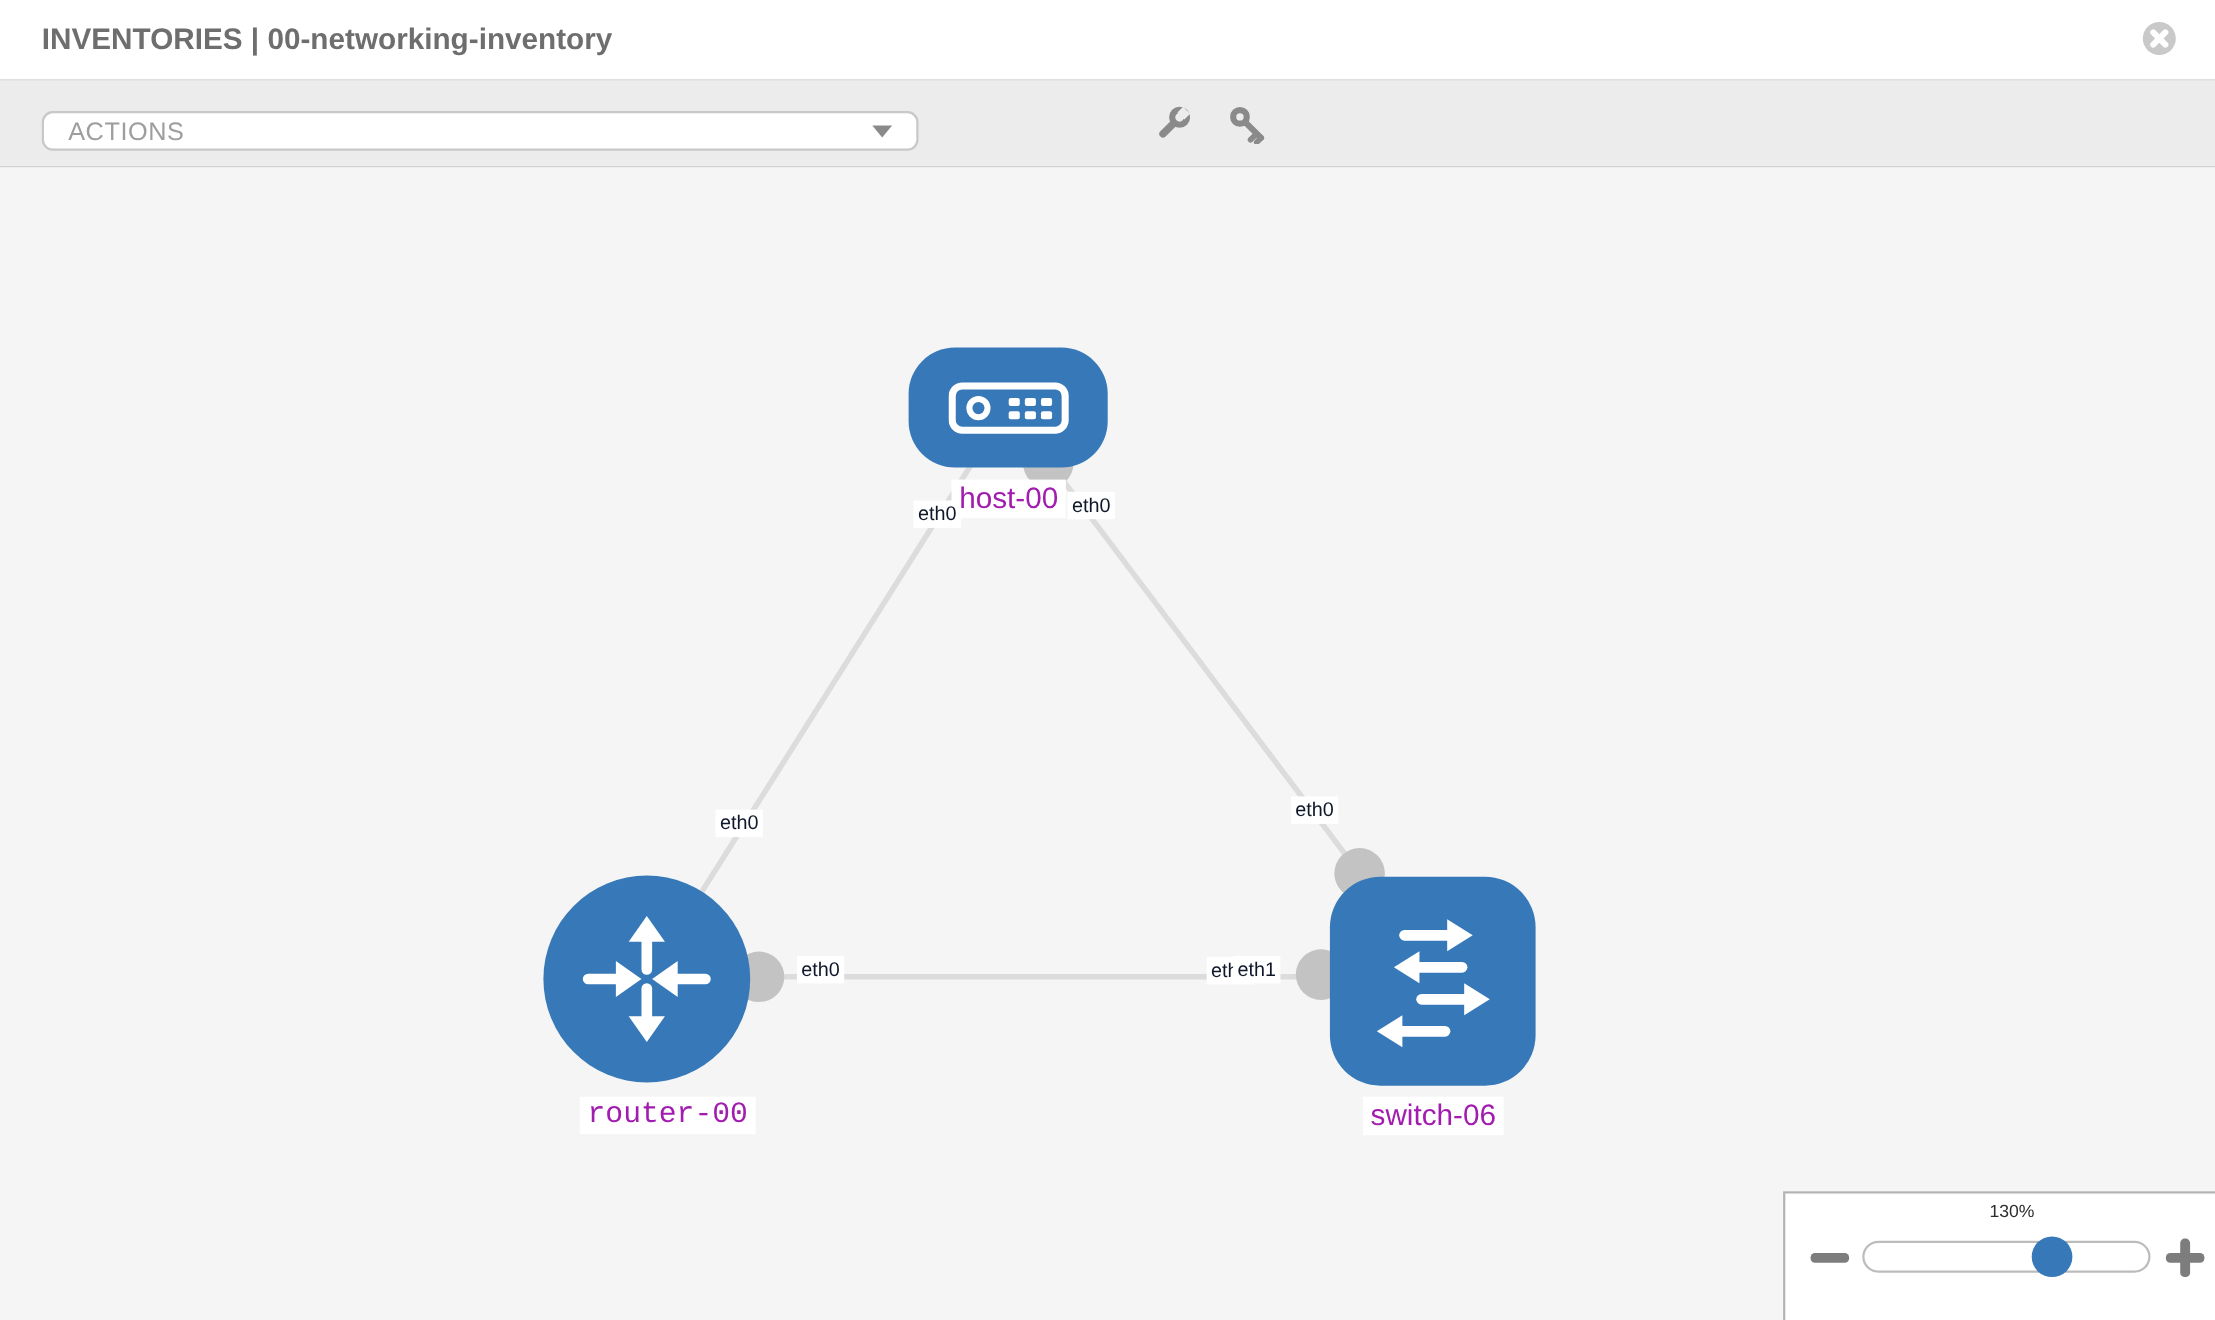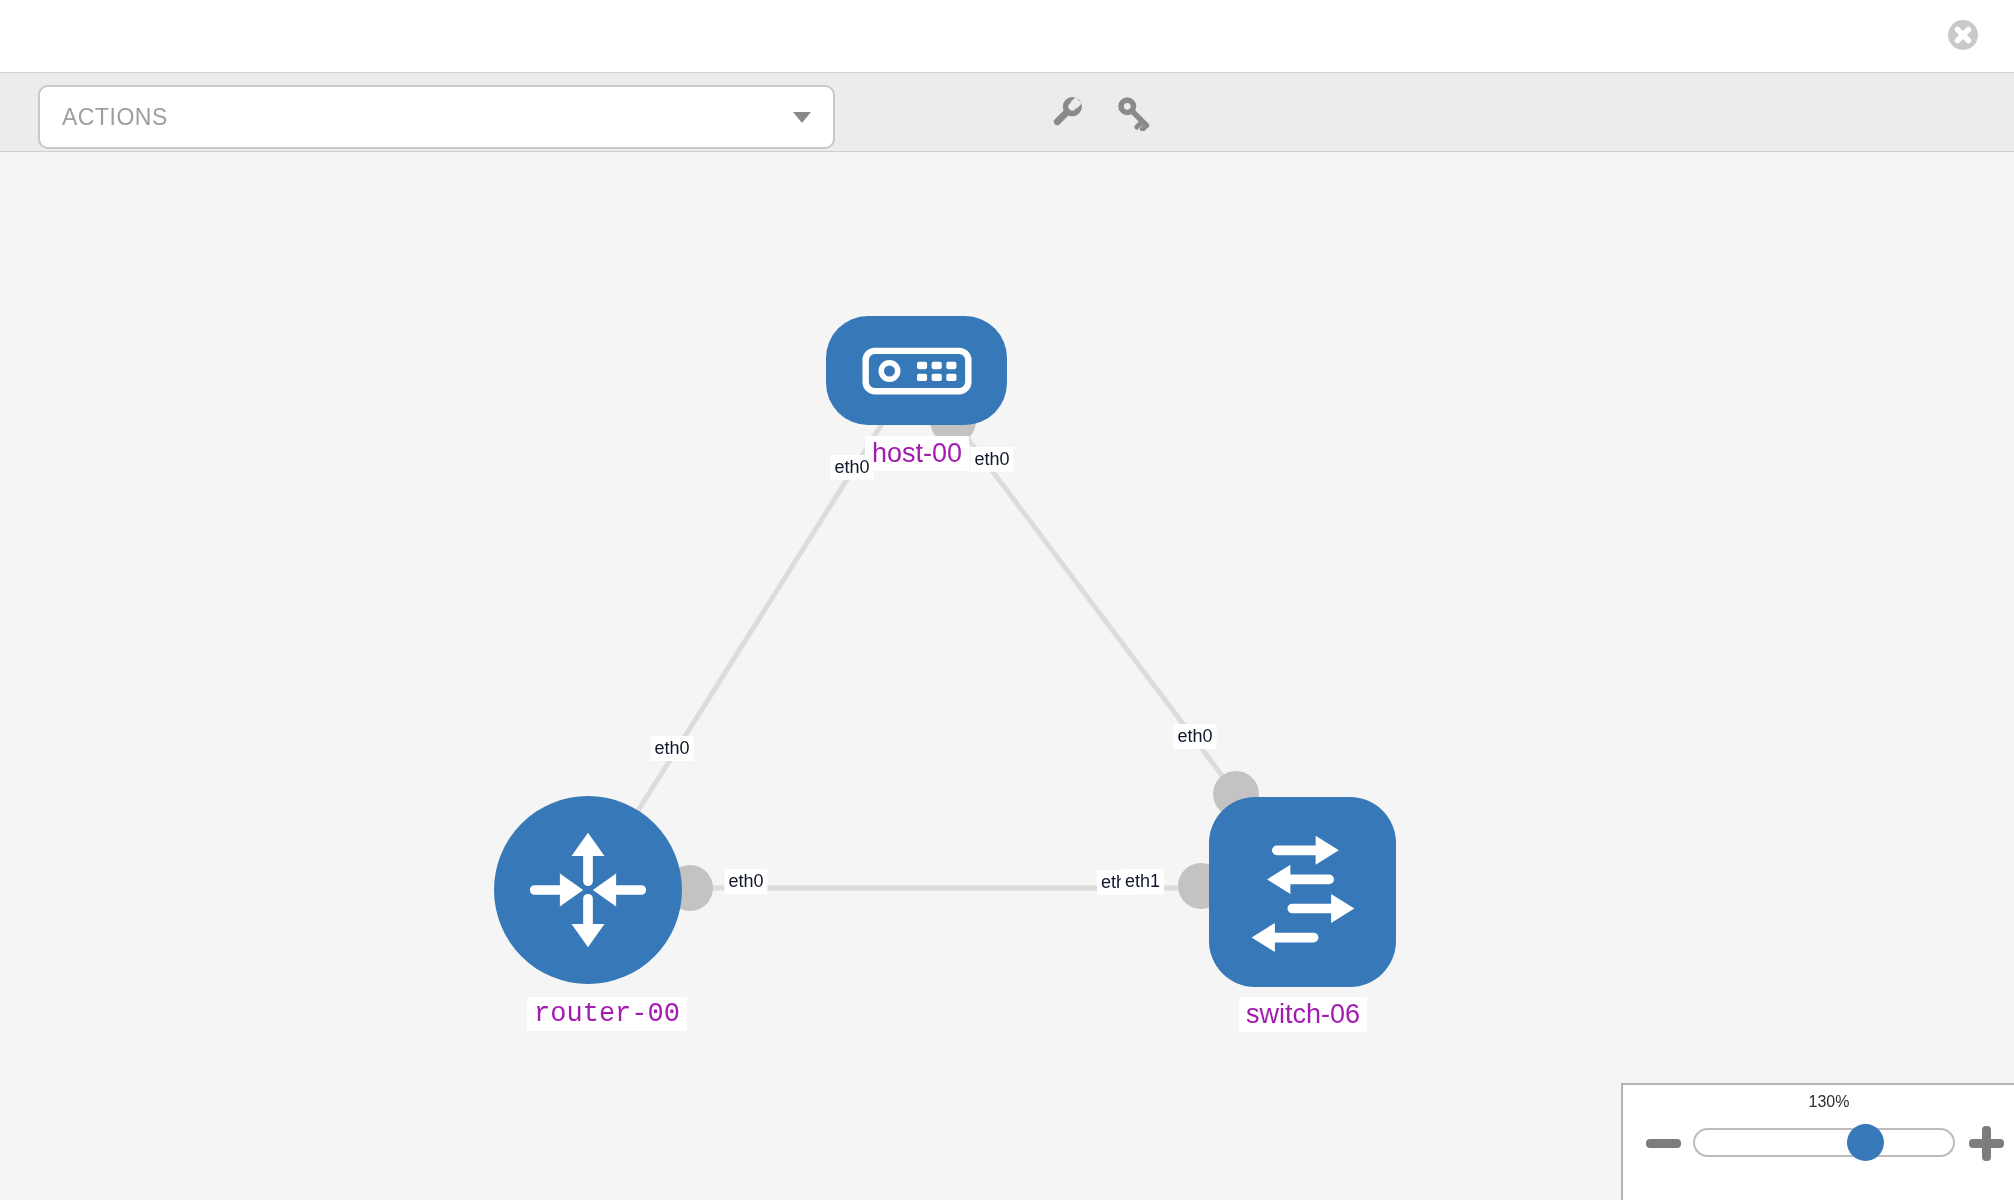--- a/index.html
+++ b/index.html
@@ -23,21 +23,21 @@
     cursor:pointer;
   }
 
   
   .toolbar {
     position:absolute; left:0; top:72px; width:2014px; height:80px;
     background:#ececec; border-top:1px solid #d4d4d4; border-bottom:1px solid #cfcfcf;
     box-sizing:border-box; z-index:50;
   }
   .dropdown {
-    position:absolute; top:12px; height:64px; background:#ffffff;
+    position:absolute; top:28px; height:36px; background:#ffffff;
     border:2px solid #c8c8c8; border-radius:10px; box-sizing:border-box;
     display:flex; align-items:center; justify-content:space-between;
     padding:0 22px; cursor:pointer;
   }
   .dropdown-actions { left:38px;  width:797px; }
   .dropdown-search  { left:1182px; width:793px; }
   .dropdown-label { font-size:23px; color:#9e9e9e; letter-spacing:0.5px; }
   .caret {
     width:0; height:0;
     border-left:9px solid transparent; border-right:9px solid transparent;
@@ -209,19 +209,20 @@
   <svg class="tool-icon tool-icon-key" viewBox="0 0 32 32">
     <circle cx="10" cy="10" r="5.5" fill="none" stroke="#8a8a8a" stroke-width="5"></circle>
     <line x1="14" y1="14" x2="27" y2="27" stroke="#8a8a8a" stroke-width="5" stroke-linecap="round"></line>
     <line x1="22" y1="25" x2="18.5" y2="28.5" stroke="#8a8a8a" stroke-width="4.5" stroke-linecap="round"></line>
     <line x1="27" y1="27" x2="23.5" y2="30.5" stroke="#8a8a8a" stroke-width="4.5" stroke-linecap="round"></line>
   </svg>
 
 </div>
 
 <div class="header">
+  <div class="page-title">INVENTORIES | 00-networking-inventory</div>
   <div class="close-btn">
     <svg width="32" height="32" viewBox="0 0 32 32">
       <circle cx="16" cy="16" r="15" fill="#c9c9c9"></circle>
       <path d="M10.5 10.5 L21.5 21.5 M21.5 10.5 L10.5 21.5" stroke="#ffffff" stroke-width="5.5" stroke-linecap="round"></path>
     </svg>
   </div>
 </div>
 
 </body></html>

